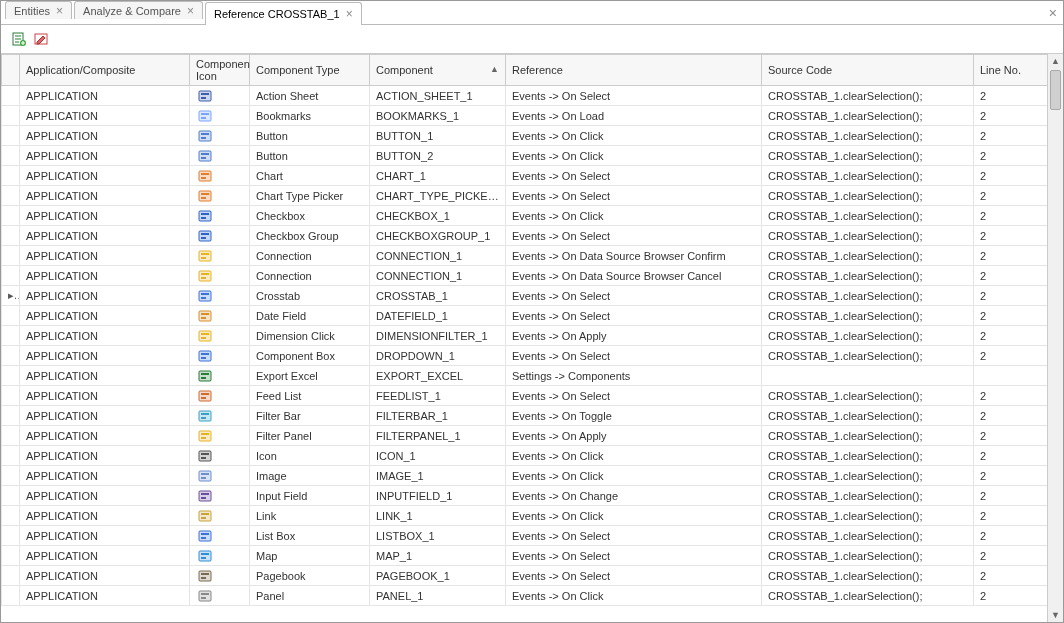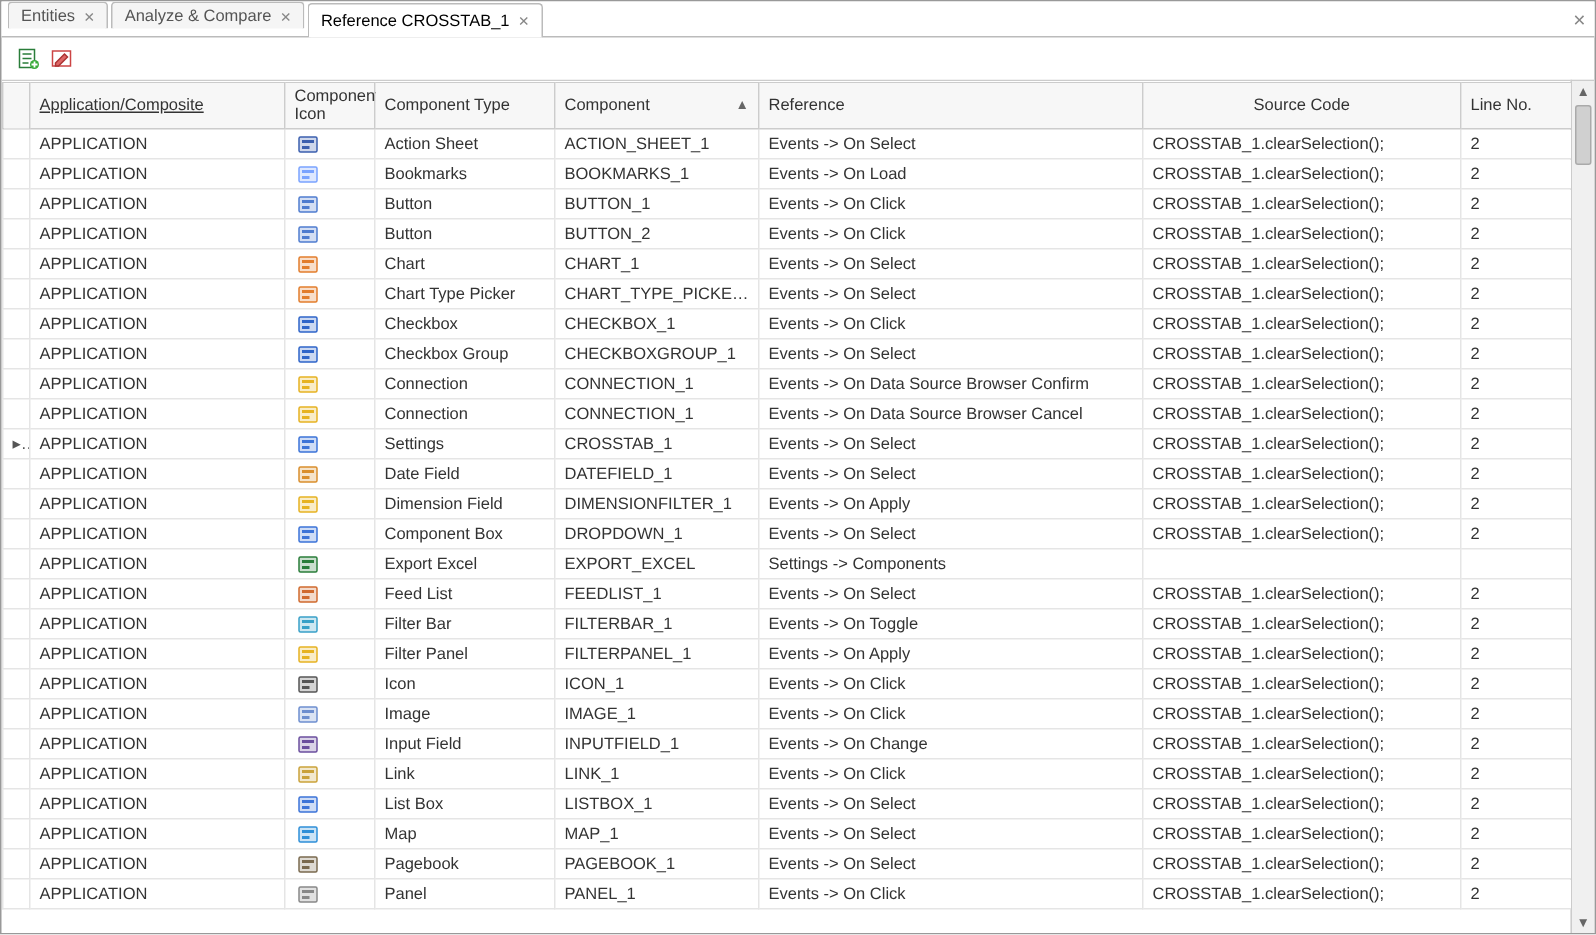--- a/index.html
+++ b/index.html
@@ -24,26 +24,26 @@
     th { background: #f7f7f7; border: 1px solid #ccc; padding: 3px 6px; text-align: left; font-weight: normal; color: #333; height: 22px; position: sticky; top: 0; }
     td { border: 1px solid #e5e5e5; padding: 2px 6px; height: 20px; white-space: nowrap; overflow: hidden; text-overflow: ellipsis; }
     tr:nth-child(odd) td { background: #fff; }
     tr:nth-child(even) td { background: #fff; }
     .rowmark { width: 16px; text-align: center; color: #555; }
     .iconcell { text-align: left; padding-left: 8px; }
     .iconcell svg, .iconcell span.ico { vertical-align: middle; }
     .sortarrow { float: right; font-size: 9px; color: #666; }
 
     th.col-mark { width: 18px; }
-    th.col-app  { width: 170px; text-decoration: underline; }
+    th.col-app  { width: 170px; }
     th.col-icon { width: 60px; }
     th.col-type { width: 120px; }
     th.col-comp { width: 136px; }
     th.col-ref  { width: 256px; }
-    th.col-src  { width: 212px; text-align: center; }
+    th.col-src  { width: 212px; }
     th.col-line { width: 74px; }
 
     .scroll-gutter { width: 16px; border-left: 1px solid #ccc; border-top: 1px solid #ccc; background: #f0f0f0; display: flex; flex-direction: column; align-items: center; }
     .scroll-gutter .up, .scroll-gutter .down { font-size: 9px; color: #666; padding: 2px 0; cursor: pointer; }
     .scroll-gutter .track { flex: 1; width: 100%; position: relative; }
     .scroll-gutter .thumb { position: absolute; left: 2px; right: 2px; top: 2px; height: 40px; background: #d0d0d0; border: 1px solid #aaa; border-radius: 2px; cursor: pointer; }
   </style>
 </head>
 <body>
 
@@ -241,21 +241,21 @@
               <td>2</td>
             </tr>
             <tr>
               <td class="rowmark">▸</td>
               <td>APPLICATION</td>
               <td class="iconcell"><svg width="16" height="14">
                   <rect x="1" y="2" width="12" height="10" rx="1" fill="#3b73d8" fill-opacity="0.25" stroke="#3b73d8"></rect>
                   <rect x="3" y="4" width="8" height="2" fill="#3b73d8"></rect>
                   <rect x="3" y="8" width="5" height="2" fill="#3b73d8"></rect>
                 </svg></td>
-              <td>Settings</td>
+              <td>Crosstab</td>
               <td>CROSSTAB_1</td>
               <td>Events -&gt; On Select</td>
               <td>CROSSTAB_1.clearSelection();</td>
               <td>2</td>
             </tr>
             <tr>
               <td class="rowmark"></td>
               <td>APPLICATION</td>
               <td class="iconcell"><svg width="16" height="14">
                   <rect x="1" y="2" width="12" height="10" rx="1" fill="#d98e2c" fill-opacity="0.25" stroke="#d98e2c"></rect>
@@ -269,21 +269,21 @@
               <td>2</td>
             </tr>
             <tr>
               <td class="rowmark"></td>
               <td>APPLICATION</td>
               <td class="iconcell"><svg width="16" height="14">
                   <rect x="1" y="2" width="12" height="10" rx="1" fill="#e6b222" fill-opacity="0.25" stroke="#e6b222"></rect>
                   <rect x="3" y="4" width="8" height="2" fill="#e6b222"></rect>
                   <rect x="3" y="8" width="5" height="2" fill="#e6b222"></rect>
                 </svg></td>
-              <td>Dimension Field</td>
+              <td>Dimension Click</td>
               <td>DIMENSIONFILTER_1</td>
               <td>Events -&gt; On Apply</td>
               <td>CROSSTAB_1.clearSelection();</td>
               <td>2</td>
             </tr>
             <tr>
               <td class="rowmark"></td>
               <td>APPLICATION</td>
               <td class="iconcell"><svg width="16" height="14">
                   <rect x="1" y="2" width="12" height="10" rx="1" fill="#3b73d8" fill-opacity="0.25" stroke="#3b73d8"></rect>

